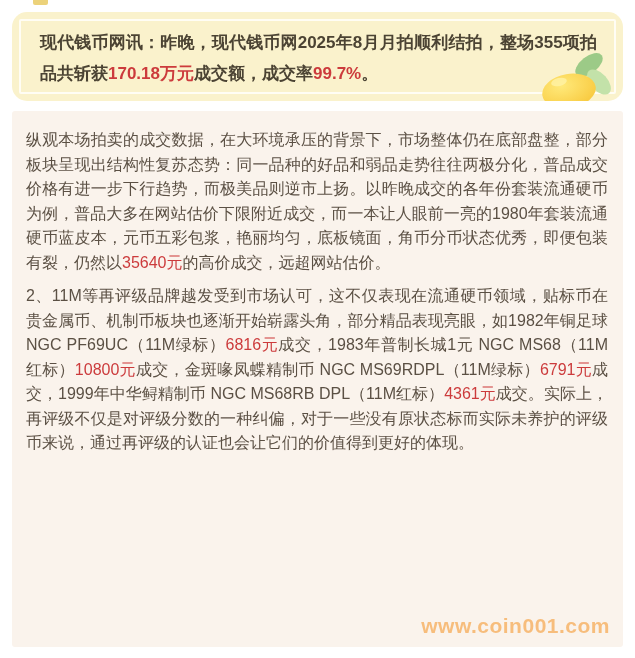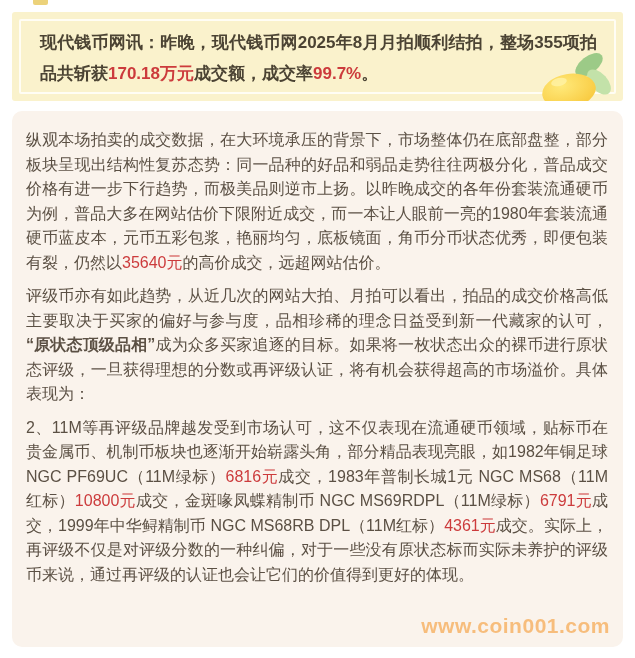--- a/index.html
+++ b/index.html
@@ -17,38 +17,38 @@
     background:var(--page-bg);
     font-family:"Liberation Sans","DejaVu Sans",sans-serif;
     position:relative;
   }
   .decorative-tab{
     position:absolute; left:33px; top:0; width:15px; height:5px;
     background:var(--tab-yellow); border-radius:0 0 2px 2px;
   }
   .header-card{
     position:absolute; left:12px; top:12px; width:611px; height:89px;
-    background:var(--header-bg); border-radius:3px; overflow:hidden;
+    background:var(--header-bg); border-radius:15px; overflow:hidden;
   }
   .header-card .inner-frame{
     position:absolute; inset:7px; border:2px solid var(--header-border);
     border-radius:2px; pointer-events:none;
   }
   .header-card p{
     position:relative; z-index:1;
     padding:15px 26px 0 28px;
     font-size:17px; line-height:31px; font-weight:bold;
     color:var(--header-text); text-align:justify;
   }
   .mango{
     position:absolute; right:4px; bottom:-6px; z-index:2;
   }
   .article-card{
     position:absolute; left:12px; top:111px; width:611px; height:536px;
-    background:var(--article-bg); border-radius:10px; overflow:hidden;
+    background:var(--article-bg); border-radius:3px; overflow:hidden;
   }
   .article-body{
     padding:17px 15px 14px 14px;
     font-size:16px; line-height:24.5px;
     color:var(--article-text); text-align:justify;
   }
   .article-body p{margin-bottom:9px;}
   .article-body p:last-child{margin-bottom:0;}
   .seg-red{color:var(--accent-red);}
   .seg-bold{font-weight:bold;}
@@ -77,17 +77,16 @@
     <ellipse cx="50" cy="16" rx="16" ry="8.5" fill="var(--leaf-dark)" transform="rotate(-38 50 16)"></ellipse>
     <ellipse cx="60" cy="33" rx="15" ry="8.5" fill="var(--leaf-light)" transform="rotate(48 60 33)"></ellipse>
     <ellipse cx="30" cy="42" rx="27" ry="17" fill="url(#mangoGrad)" transform="rotate(-10 30 42)"></ellipse>
     <ellipse cx="20" cy="33" rx="8" ry="4" fill="#fff2a6" opacity="0.8" transform="rotate(-14 20 33)"></ellipse>
   </svg>
 </div>
 
 <div class="article-card">
   <div class="article-body">
     <p><span class="seg-normal">纵观本场拍卖的成交数据，在大环境承压的背景下，市场整体仍在底部盘整，部分板块呈现出结构性复苏态势：同一品种的好品和弱品走势往往两极分化，普品成交价格有进一步下行趋势，而极美品则逆市上扬。以昨晚成交的各年份套装流通硬币为例，普品大多在网站估价下限附近成交，而一本让人眼前一亮的1980年套装流通硬币蓝皮本，元币五彩包浆，艳丽均匀，底板镜面，角币分币状态优秀，即便包装有裂，仍然以</span><span class="seg-red">35640元</span><span class="seg-normal">的高价成交，远超网站估价。</span></p>
-    <p><span class="seg-normal">评级币亦有如此趋势，从近几次的网站大拍、月拍可以看出，拍品的成交价格高低主要取决于买家的偏好与参与度，品相珍稀的理念日益受到新一代藏家的认可，</span><span class="seg-bold">“原状态顶级品相”</span><span class="seg-normal">成为众多买家追逐的目标。如果将一枚状态出众的裸币进行原状态评级，一旦获得理想的分数或再评级认证，将有机会获得超高的市场溢价。具体表现为：</span></p>
     <p><span class="seg-normal">2、11M等再评级品牌越发受到市场认可，这不仅表现在流通硬币领域，贴标币在贵金属币、机制币板块也逐渐开始崭露头角，部分精品表现亮眼，如1982年铜足球 NGC PF69UC（11M绿标）</span><span class="seg-red">6816元</span><span class="seg-normal">成交，1983年普制长城1元 NGC MS68（11M红标）</span><span class="seg-red">10800元</span><span class="seg-normal">成交，金斑喙凤蝶精制币 NGC MS69RDPL（11M绿标）</span><span class="seg-red">6791元</span><span class="seg-normal">成交，1999年中华鲟精制币 NGC MS68RB DPL（11M红标）</span><span class="seg-red">4361元</span><span class="seg-normal">成交。实际上，再评级不仅是对评级分数的一种纠偏，对于一些没有原状态标而实际未养护的评级币来说，通过再评级的认证也会让它们的价值得到更好的体现。</span></p>
   </div>
   <span class="watermark">www.coin001.com</span>
 </div>
 
 </body></html>

